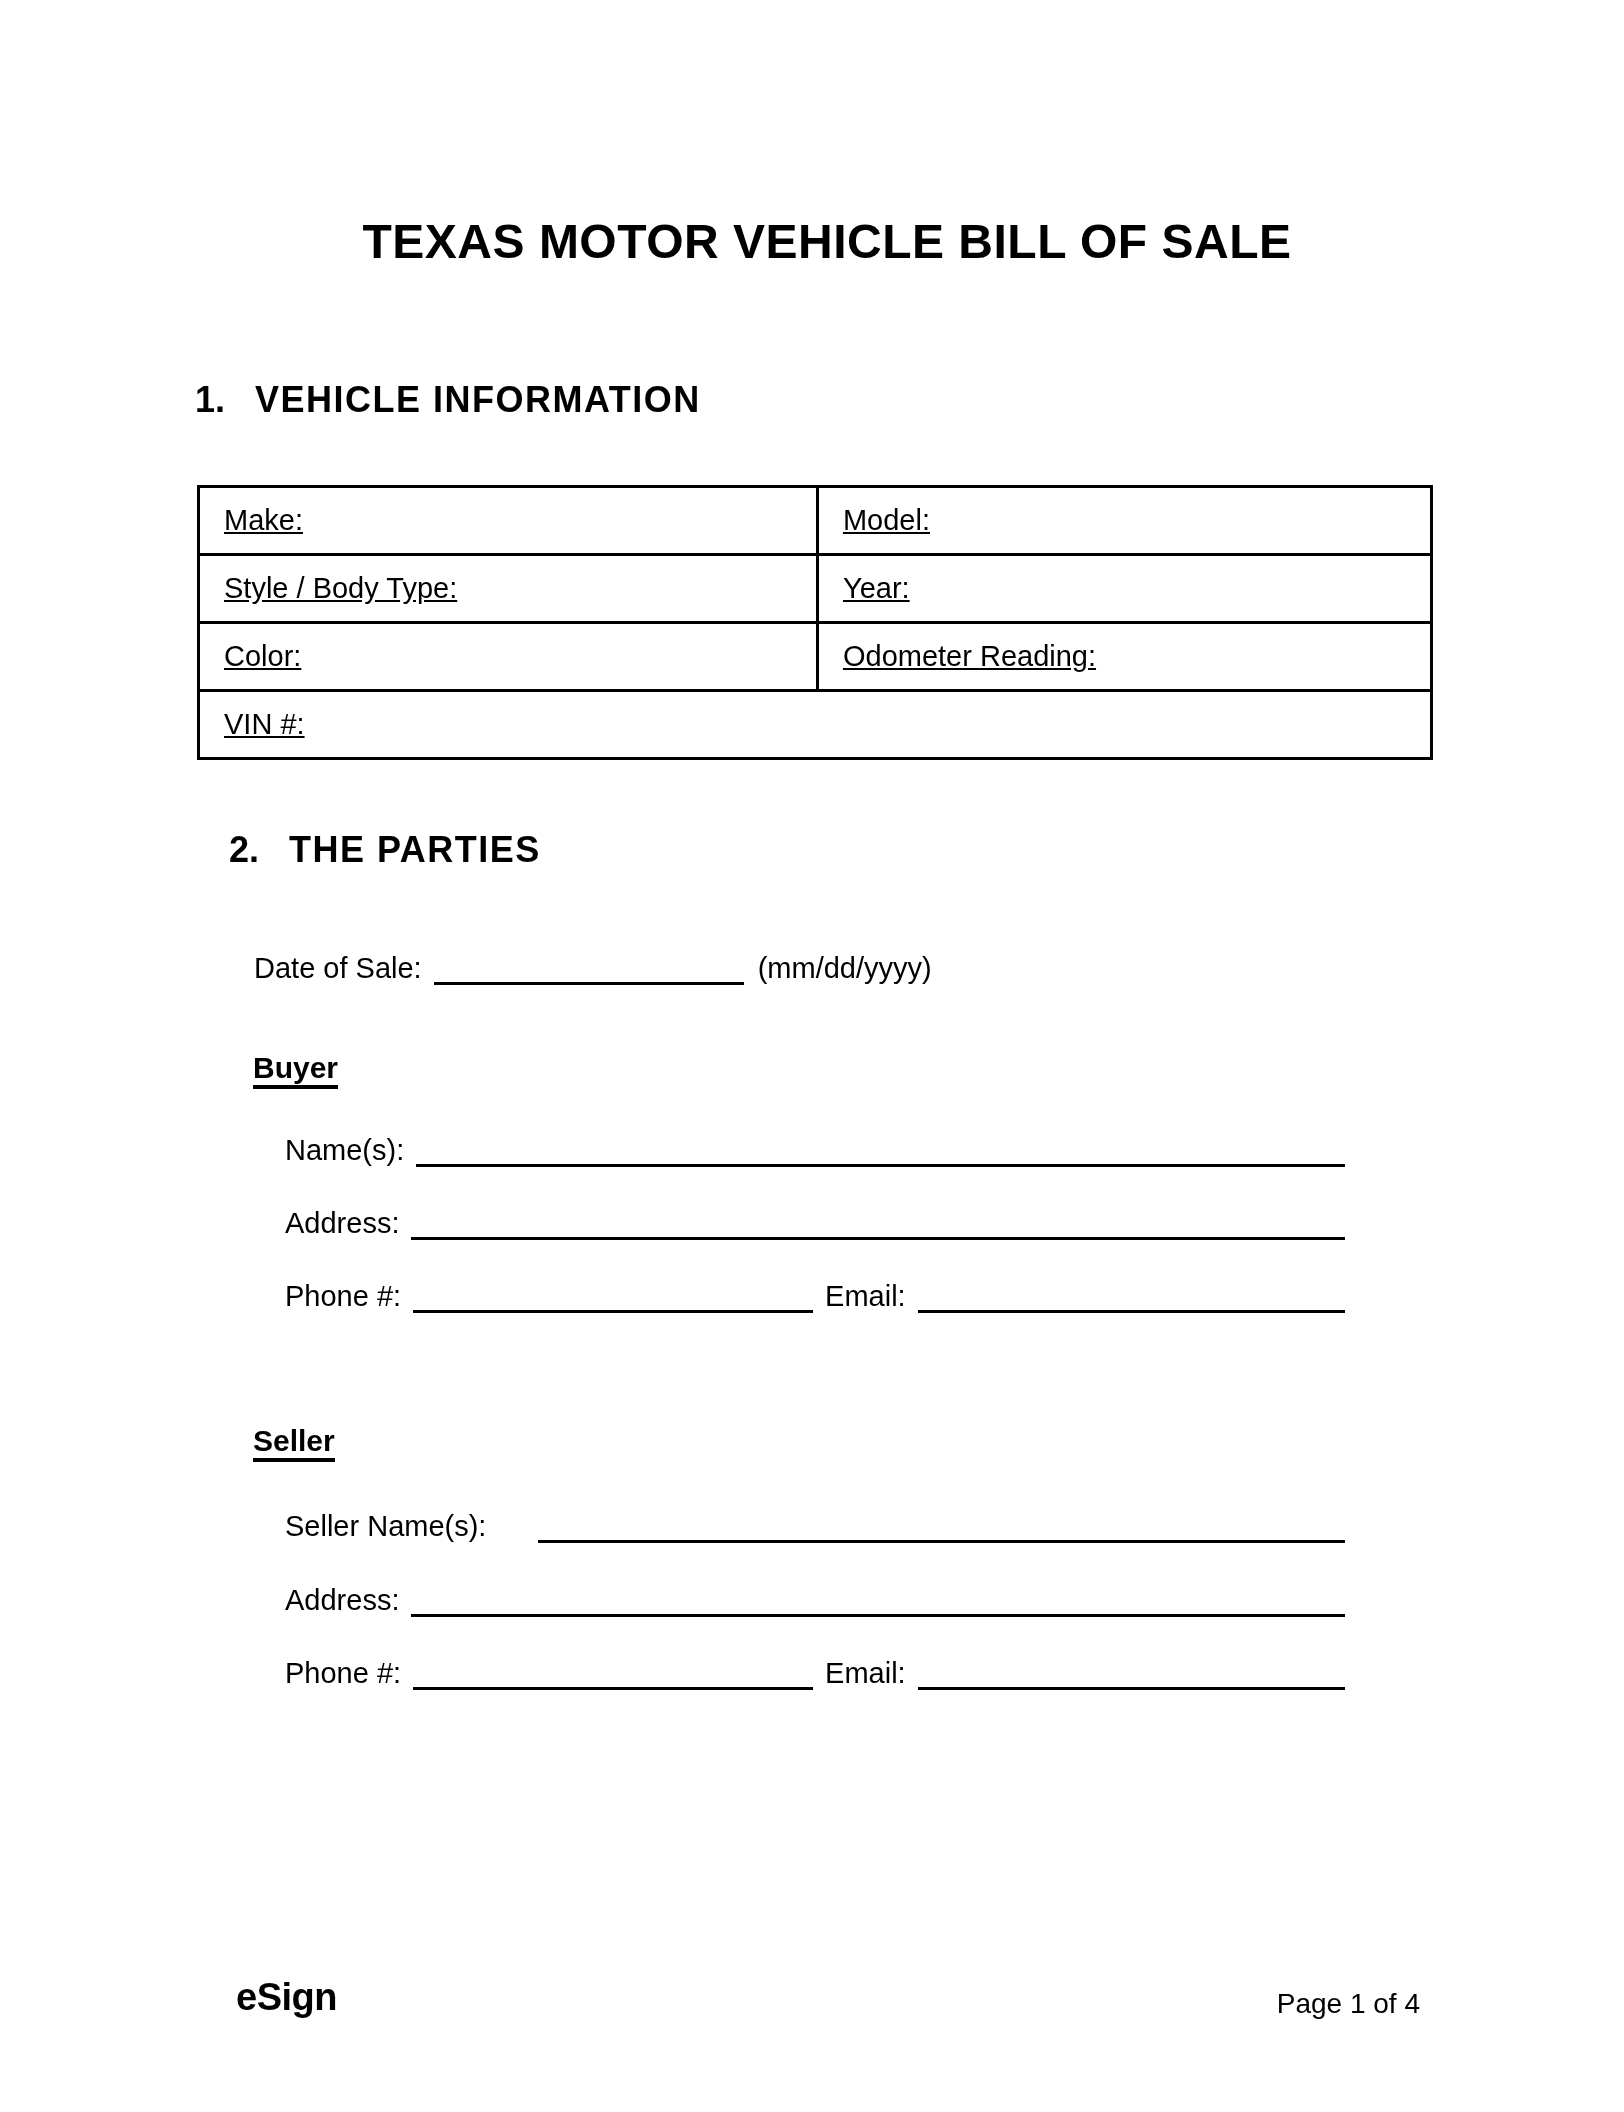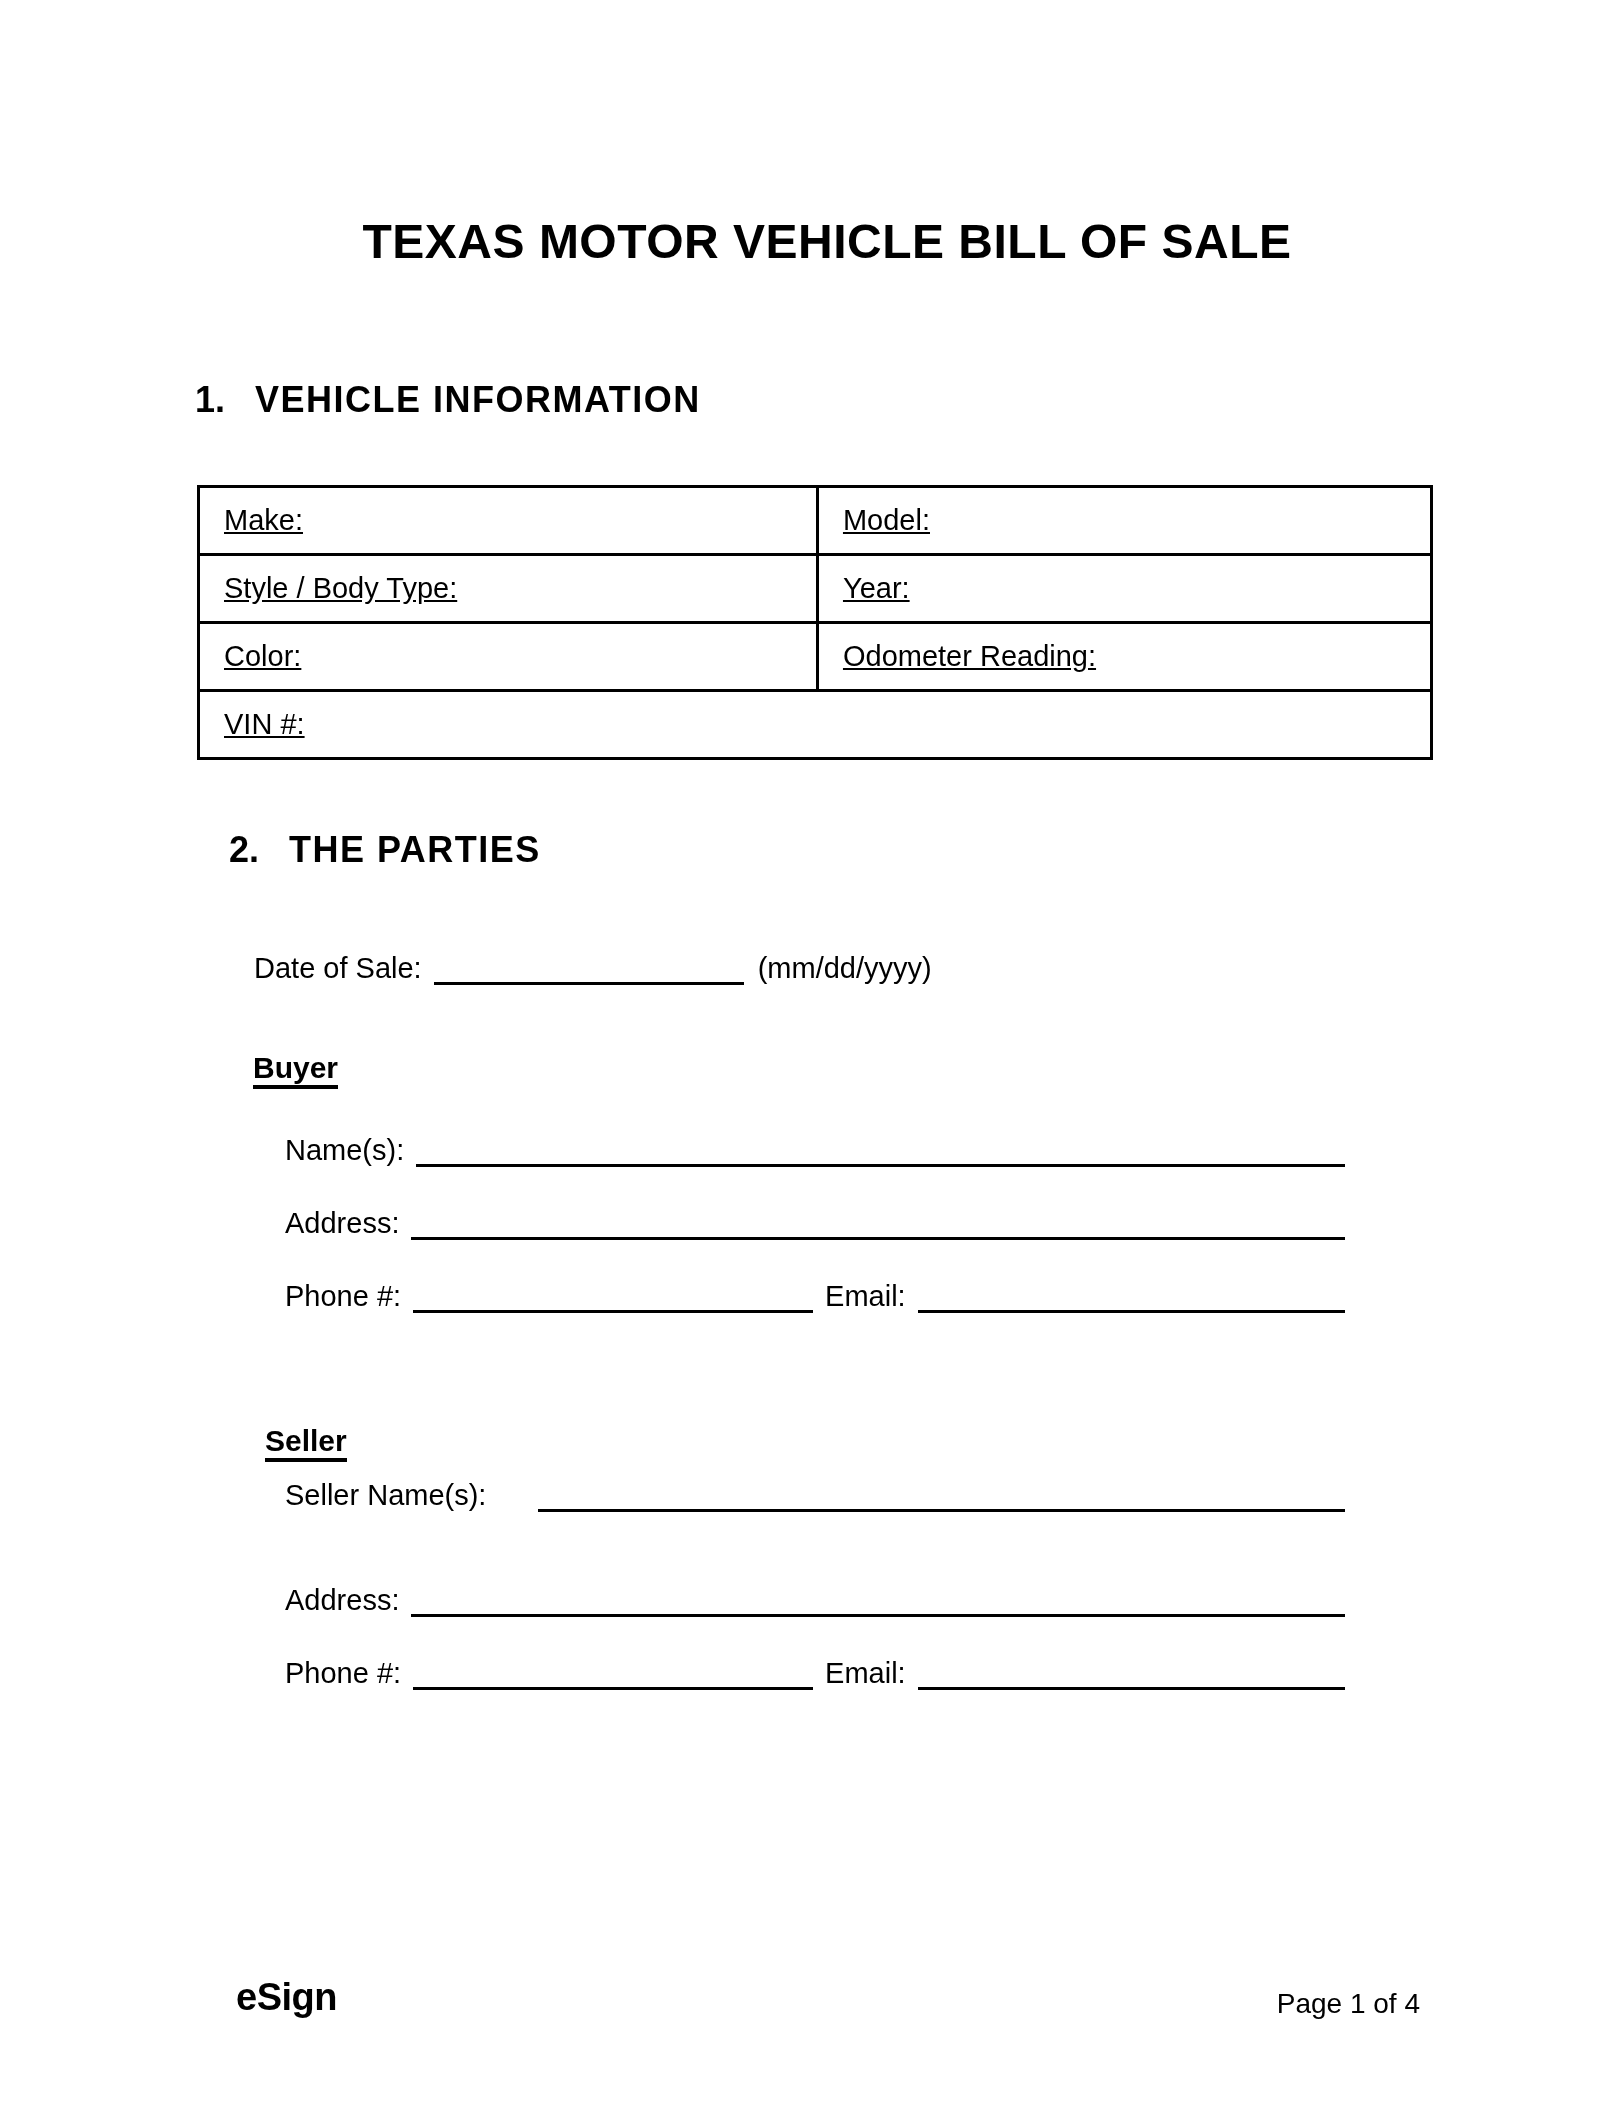--- a/index.html
+++ b/index.html
@@ -101,28 +101,28 @@
   .party-heading {
     position: absolute;
     left: 253px;
     font-size: 30px;
     font-weight: bold;
     line-height: 32px;
     border-bottom: 4px solid #000000;
     padding-bottom: 1px;
   }
   #buyer-heading  { top: 1052px; }
-  #seller-heading { top: 1425px; margin-left: 12px; }
+  #seller-heading { top: 1425px; }
 
   
   .party-row { left: 285px; width: 1060px; }
   #buyer-name-row     { top: 1130px; }
   #buyer-address-row  { top: 1203px; }
   #buyer-phone-row    { top: 1276px; }
-  #seller-name-row    { top: 1475px; gap: 40px; }
+  #seller-name-row    { top: 1506px; gap: 40px; }
   #seller-address-row { top: 1580px; }
   #seller-phone-row   { top: 1653px; }
   .phone-line { flex: 0 0 400px; margin-left: 12px; }
 
   
   .footer-brand {
     position: absolute;
     left: 236px;
     top: 1976px;
     font-size: 38px;

